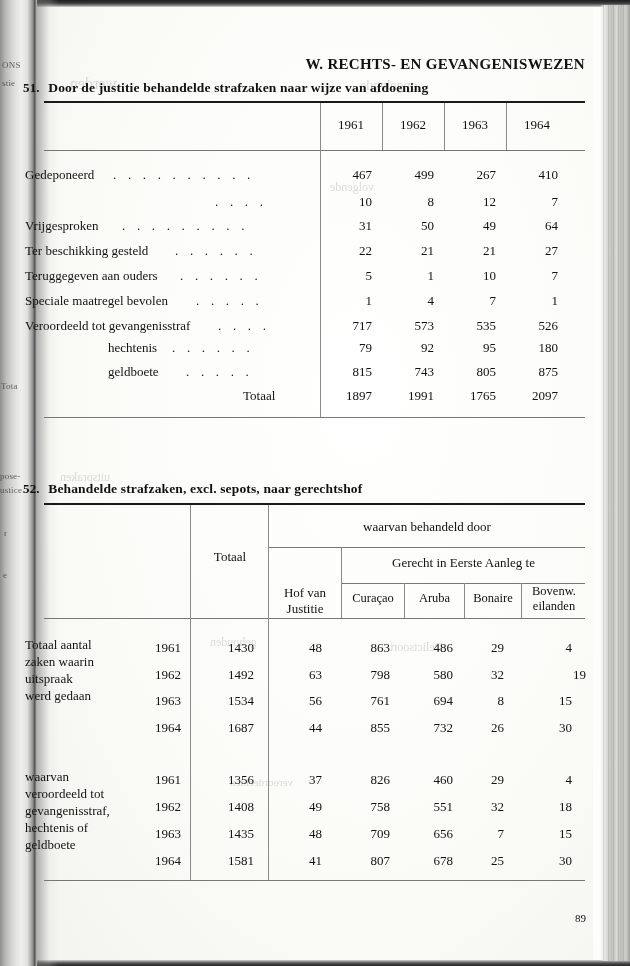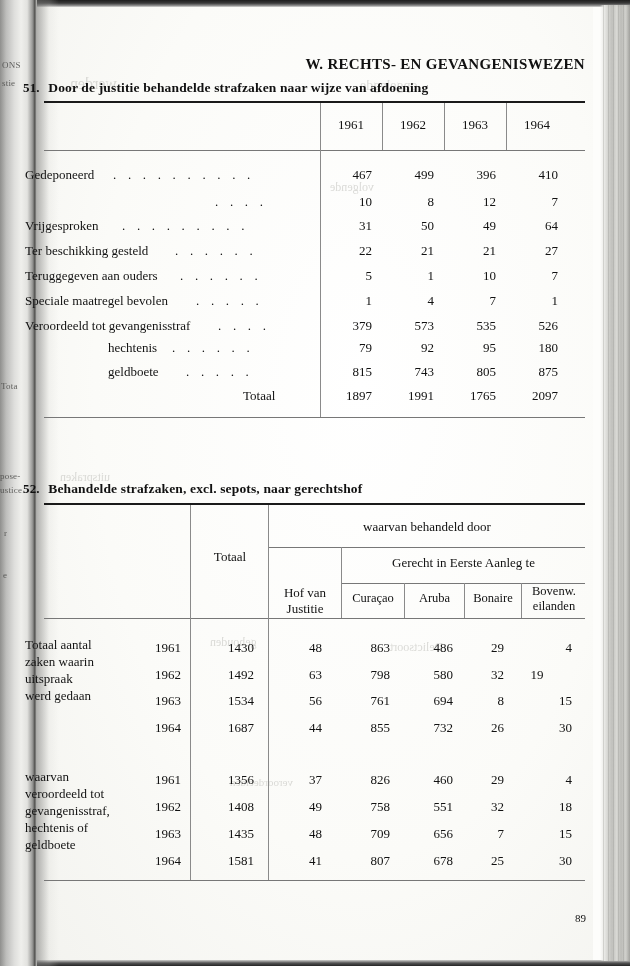--- a/index.html
+++ b/index.html
@@ -215,21 +215,21 @@
 
     <div class="colhead t1-head-year" style="left:323px; top:117px;">1961</div>
     <div class="colhead t1-head-year" style="left:385px; top:117px;">1962</div>
     <div class="colhead t1-head-year" style="left:447px; top:117px;">1963</div>
     <div class="colhead t1-head-year" style="left:509px; top:117px;">1964</div>
 
     <div class="rowlabel" style="left:25px; top:167px;">Gedeponeerd</div>
     <div class="leader" style="left:113px; top:167px;">. . . . . . . . . .</div>
     <div class="num" style="left:320px; top:167px; width:52px;">467</div>
     <div class="num" style="left:382px; top:167px; width:52px;">499</div>
-    <div class="num" style="left:444px; top:167px; width:52px;">396</div>
+    <div class="num" style="left:444px; top:167px; width:52px;">267</div>
     <div class="num" style="left:506px; top:167px; width:52px;">410</div>
 
     <div class="leader" style="left:215px; top:194px;">. . . .</div>
     <div class="num" style="left:320px; top:194px; width:52px;">10</div>
     <div class="num" style="left:382px; top:194px; width:52px;">8</div>
     <div class="num" style="left:444px; top:194px; width:52px;">12</div>
     <div class="num" style="left:506px; top:194px; width:52px;">7</div>
 
     <div class="rowlabel" style="left:25px; top:218px;">Vrijgesproken</div>
     <div class="leader" style="left:122px; top:218px;">. . . . . . . . .</div>
@@ -254,21 +254,21 @@
 
     <div class="rowlabel" style="left:25px; top:293px;">Speciale maatregel bevolen</div>
     <div class="leader" style="left:196px; top:293px;">. . . . .</div>
     <div class="num" style="left:320px; top:293px; width:52px;">1</div>
     <div class="num" style="left:382px; top:293px; width:52px;">4</div>
     <div class="num" style="left:444px; top:293px; width:52px;">7</div>
     <div class="num" style="left:506px; top:293px; width:52px;">1</div>
 
     <div class="rowlabel" style="left:25px; top:318px;">Veroordeeld tot gevangenisstraf</div>
     <div class="leader" style="left:218px; top:318px;">. . . .</div>
-    <div class="num" style="left:320px; top:318px; width:52px;">379</div>
+    <div class="num" style="left:320px; top:318px; width:52px;">717</div>
     <div class="num" style="left:382px; top:318px; width:52px;">573</div>
     <div class="num" style="left:444px; top:318px; width:52px;">535</div>
     <div class="num" style="left:506px; top:318px; width:52px;">526</div>
 
     <div class="rowlabel" style="left:108px; top:340px;">hechtenis</div>
     <div class="leader" style="left:172px; top:340px;">. . . . . .</div>
     <div class="num" style="left:320px; top:340px; width:52px;">79</div>
     <div class="num" style="left:382px; top:340px; width:52px;">92</div>
     <div class="num" style="left:444px; top:340px; width:52px;">95</div>
     <div class="num" style="left:506px; top:340px; width:52px;">180</div>
@@ -327,21 +327,21 @@
     <div class="num" style="left:403px; top:640px; width:50px;">486</div>
     <div class="num" style="left:460px; top:640px; width:44px;">29</div>
     <div class="num" style="left:522px; top:640px; width:50px;">4</div>
 
     <div class="num" style="left:133px; top:667px; width:48px;">1962</div>
     <div class="num" style="left:196px; top:667px; width:58px;">1492</div>
     <div class="num" style="left:275px; top:667px; width:47px;">63</div>
     <div class="num" style="left:340px; top:667px; width:50px;">798</div>
     <div class="num" style="left:403px; top:667px; width:50px;">580</div>
     <div class="num" style="left:460px; top:667px; width:44px;">32</div>
-    <div class="num" style="left:512px; top:667px; width:50px;text-align:center;">19</div>
+    <div class="num" style="left:536px; top:667px; width:50px;">19</div>
 
     <div class="num" style="left:133px; top:693px; width:48px;">1963</div>
     <div class="num" style="left:196px; top:693px; width:58px;">1534</div>
     <div class="num" style="left:275px; top:693px; width:47px;">56</div>
     <div class="num" style="left:340px; top:693px; width:50px;">761</div>
     <div class="num" style="left:403px; top:693px; width:50px;">694</div>
     <div class="num" style="left:460px; top:693px; width:44px;">8</div>
     <div class="num" style="left:522px; top:693px; width:50px;">15</div>
 
     <div class="num" style="left:133px; top:720px; width:48px;">1964</div>

